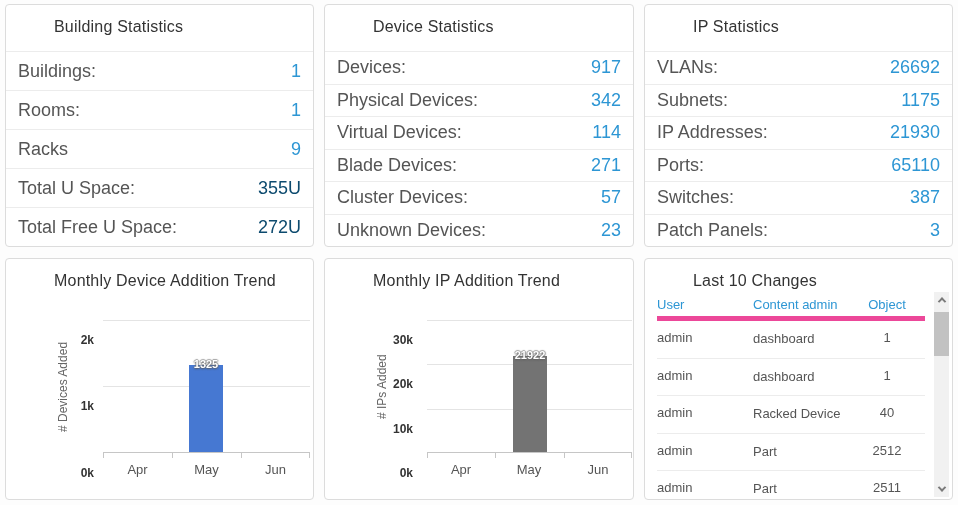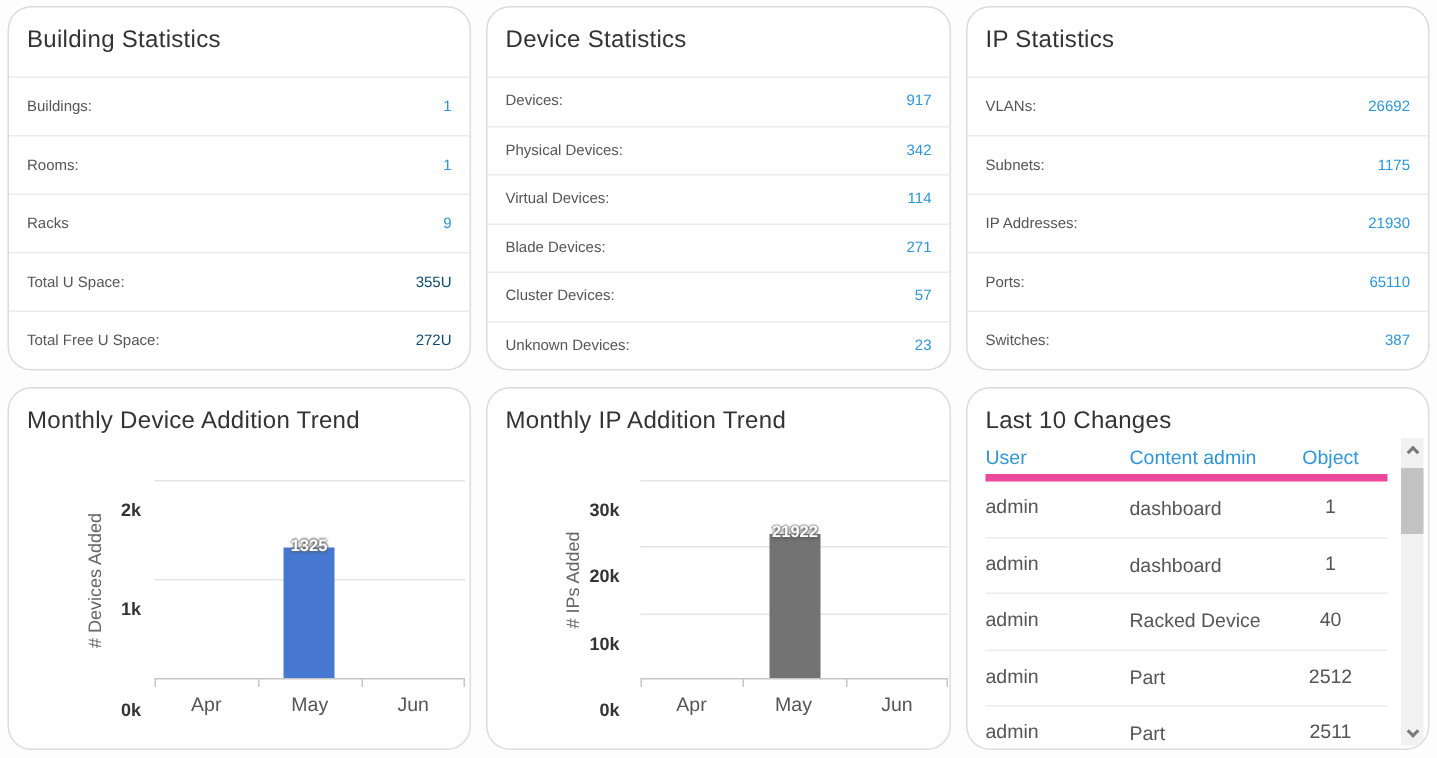--- a/index.html
+++ b/index.html
@@ -1,23 +1,23 @@
 <!DOCTYPE html>
 <html style="--link: #2d96d4;"><head>
 <meta charset="utf-8">
 <style>
   * { box-sizing: border-box; margin: 0; padding: 0; }
   html,body { width:958px; height:505px; background:#fdfdfd; font-family:"Liberation Sans",sans-serif; overflow:hidden; }
   .grid { display:grid; grid-template-columns:309px 310px 309px; grid-template-rows:243px 242px; gap:11px 10px; padding:4px 5px 5px 5px; }
-  .panel { background:#fff; border:1px solid #dcdcdc; border-radius:16px; position:relative; overflow:hidden; }
+  .panel { background:#fff; border:1px solid #dcdcdc; border-radius:4px; position:relative; overflow:hidden;padding-left:36px; }
   .panel-title { font-size:16px; font-weight:500; color:#333; padding:13px 12px 11px 12px; letter-spacing:.2px; }
 
   
   .stat-rows { position:absolute; top:46px; left:0; right:0; bottom:0; display:flex; flex-direction:column; }
-  .stat-row { flex:1; display:flex; justify-content:space-between; align-items:center; padding:0 12px; border-top:1px solid #ececec; font-size:10px; }
+  .stat-row { flex:1; display:flex; justify-content:space-between; align-items:center; padding:0 12px; border-top:1px solid #ececec; font-size:18px; }
   .stat-label { color:#555; }
   .stat-value { color:#0c4a6e; }
   .stat-value.link { color:var(--link,#2d96d4); cursor:pointer; }
 
   
   .plot { position:absolute; top:61px; height:133px; border-bottom:1px solid #c6c6c6; }
   .c1 .plot { left:97px; width:207px; }
   .c2 .plot { left:102px; width:205px; }
   .gridline { position:absolute; left:0; right:0; height:1px; background:#e4e4e4; }
   .ytick { position:absolute; left:0; width:88px; text-align:right; font-size:12px; font-weight:600; color:#333; transform:translateY(-50%);margin-top:20px; }
@@ -121,20 +121,24 @@
         <span class="stat-label">IP Addresses:</span>
         <span class="stat-value link">21930</span>
       </div>
       <div class="stat-row">
         <span class="stat-label">Ports:</span>
         <span class="stat-value link">65110</span>
       </div>
       <div class="stat-row">
         <span class="stat-label">Switches:</span>
         <span class="stat-value link">387</span>
+      </div>
+      <div class="stat-row">
+        <span class="stat-label">Patch Panels:</span>
+        <span class="stat-value link">3</span>
       </div>
     </div>
   </div>
 
   <div class="panel c1">
     <div class="panel-title">Monthly Device Addition Trend</div>
     <div class="ylabel"># Devices Added</div>
     <div class="ytick" style="top:61px;">2k</div>
     <div class="ytick" style="top:127px;">1k</div>
     <div class="ytick" style="top:194px;">0k</div>

